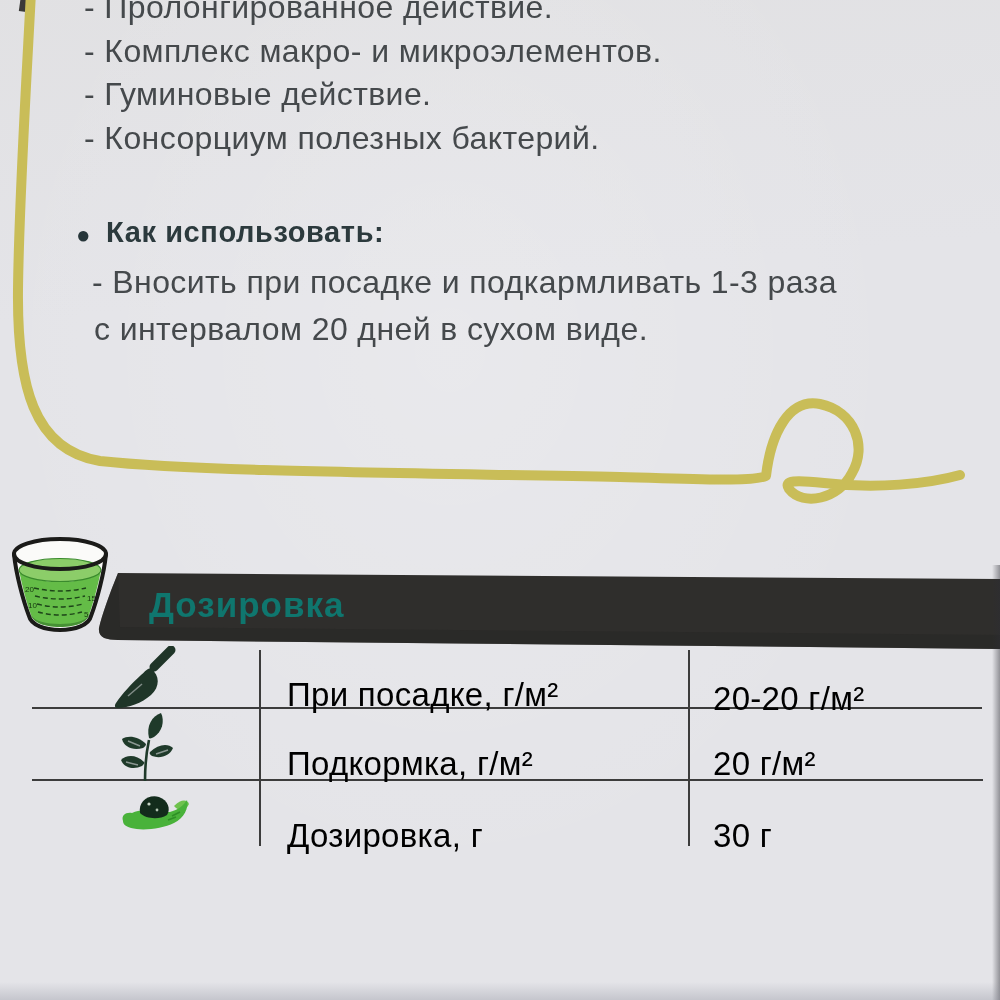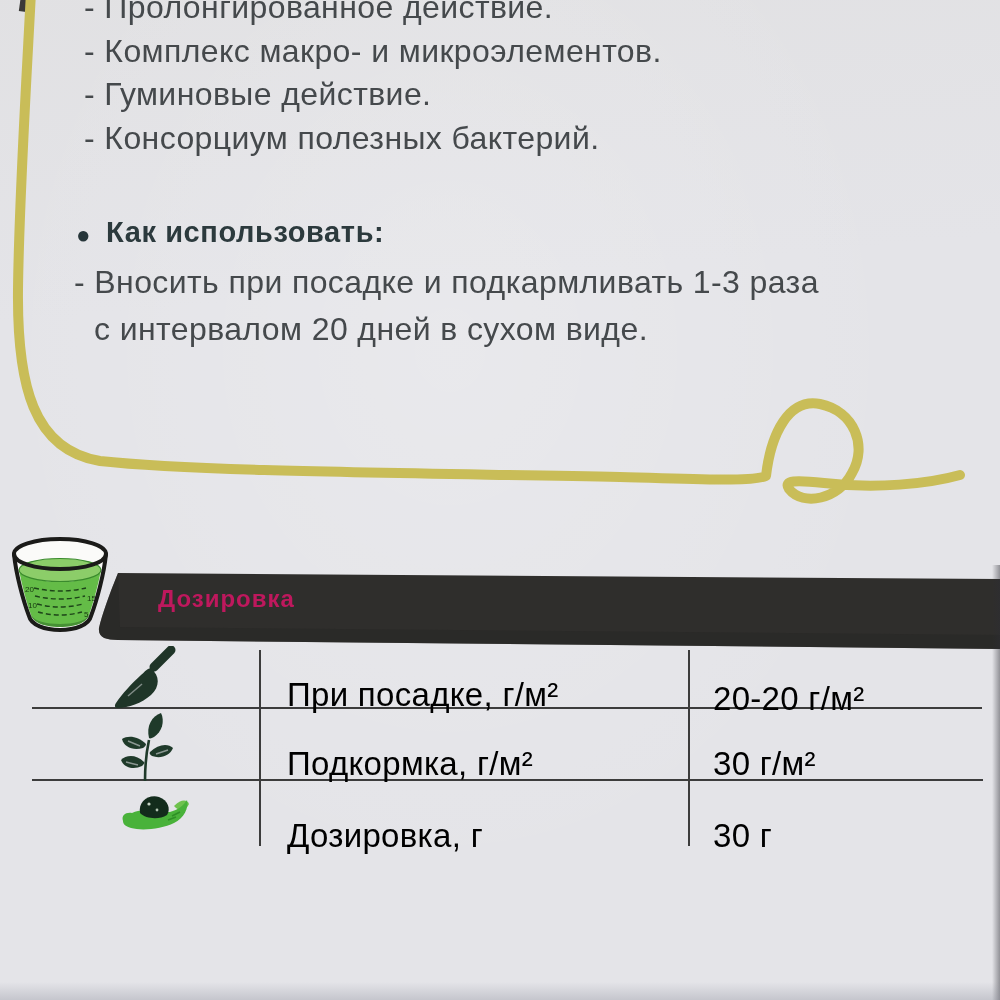--- a/index.html
+++ b/index.html
@@ -38,35 +38,35 @@
   .usage-bullet{
     position:absolute;left:76px;top:221px;
     font-size:24px;color:#27363a;
   }
   .usage-heading{
     position:absolute;left:106px;top:216px;
     font-size:29px;font-weight:bold;letter-spacing:0.6px;
     color:#2c3a3d;white-space:nowrap;
   }
   .usage-line1{
-    position:absolute;left:74px;top:264px;
+    position:absolute;left:92px;top:264px;
     font-size:32px;letter-spacing:0.4px;color:#45494c;white-space:nowrap;
   }
   .usage-line2{
     position:absolute;left:94px;top:311px;
     font-size:32px;letter-spacing:0.4px;color:#45494c;white-space:nowrap;
   }
 
   .cup{position:absolute;left:8px;top:534px;}
 
   .banner-shape{position:absolute;left:80px;top:565px;}
   .banner-title{
-    position:absolute;left:158px;top:585px;
-    font-size:24px;font-weight:bold;letter-spacing:1px;
-    color:#be185d;white-space:nowrap;
+    position:absolute;left:149px;top:585px;
+    font-size:35px;font-weight:bold;letter-spacing:1px;
+    color:#0f766e;white-space:nowrap;
   }
 
   .tline{position:absolute;background:#3c3c3c;}
   .hline1{left:32px;top:707px;width:950px;height:2px;}
   .hline2{left:32px;top:779px;width:951px;height:2px;}
   .vline1{left:259px;top:650px;width:2px;height:196px;}
   .vline2{left:688px;top:650px;width:2px;height:196px;}
 
   .row-label,.row-value{
     position:absolute;font-size:33px;letter-spacing:0.3px;
@@ -161,21 +161,21 @@
 
   <svg class="icon icon-seedling" width="58" height="72" viewBox="0 0 58 72">
     <path d="M 29 71 C 29 58 30 44 33 30" stroke="#1f3a2a" stroke-width="2.6" fill="none"></path>
     <path d="M 33 28 C 30 16 36 6 45 3 C 49 11 46 22 38 27 C 36 28 34 29 33 28 Z" fill="#1f3a2a"></path>
     <path d="M 30 34 C 22 26 12 25 6 29 C 8 37 17 41 27 38 C 29 37 30 35 30 34 Z" fill="#1f3a2a"></path>
     <path d="M 34 42 C 42 34 52 33 57 38 C 54 46 44 49 36 46 C 34 45 33 43 34 42 Z" fill="#1f3a2a"></path>
     <path d="M 28 52 C 20 44 10 45 5 50 C 8 58 18 60 26 56 C 28 54 29 53 28 52 Z" fill="#1f3a2a"></path>
     <path d="M 12 31 L 24 36 M 40 44 L 52 40 M 10 52 L 22 55" stroke="#e4e4e8" stroke-width="1.4" opacity="0.55" fill="none"></path>
   </svg>
   <div class="row-label r2l">Подкормка, г/м²</div>
-  <div class="row-value r2v">30 г/м²</div>
+  <div class="row-value r2v">20 г/м²</div>
 
   <svg class="icon icon-hand" width="72" height="52" viewBox="0 0 72 52">
     <path d="M 56 20 C 63 13 69 13 71 18 C 68 25 61 26 56 20 Z" fill="#6fc24e"></path>
     <path d="M 5 35 C 3 29 8 26 14 27 C 22 23 30 24 34 26 L 52 26 C 60 24 66 19 69 14
              C 71 22 66 32 56 37 C 44 43 24 45 13 42 C 7 40 5 38 5 35 Z" fill="#49b23a"></path>
     <path d="M 54 30 L 62 26 M 50 34 L 58 31" stroke="#2e8f26" stroke-width="1.6" fill="none"></path>
     <path d="M 22 27 C 20 16 30 8 41 11 C 50 14 53 23 49 29 C 41 34 28 33 22 27 Z" fill="#132c1c"></path>
     <circle cx="31" cy="18" r="1.6" fill="#e8f5e4" opacity="0.85"></circle>
     <circle cx="39" cy="24" r="1.4" fill="#e8f5e4" opacity="0.75"></circle>
   </svg>

